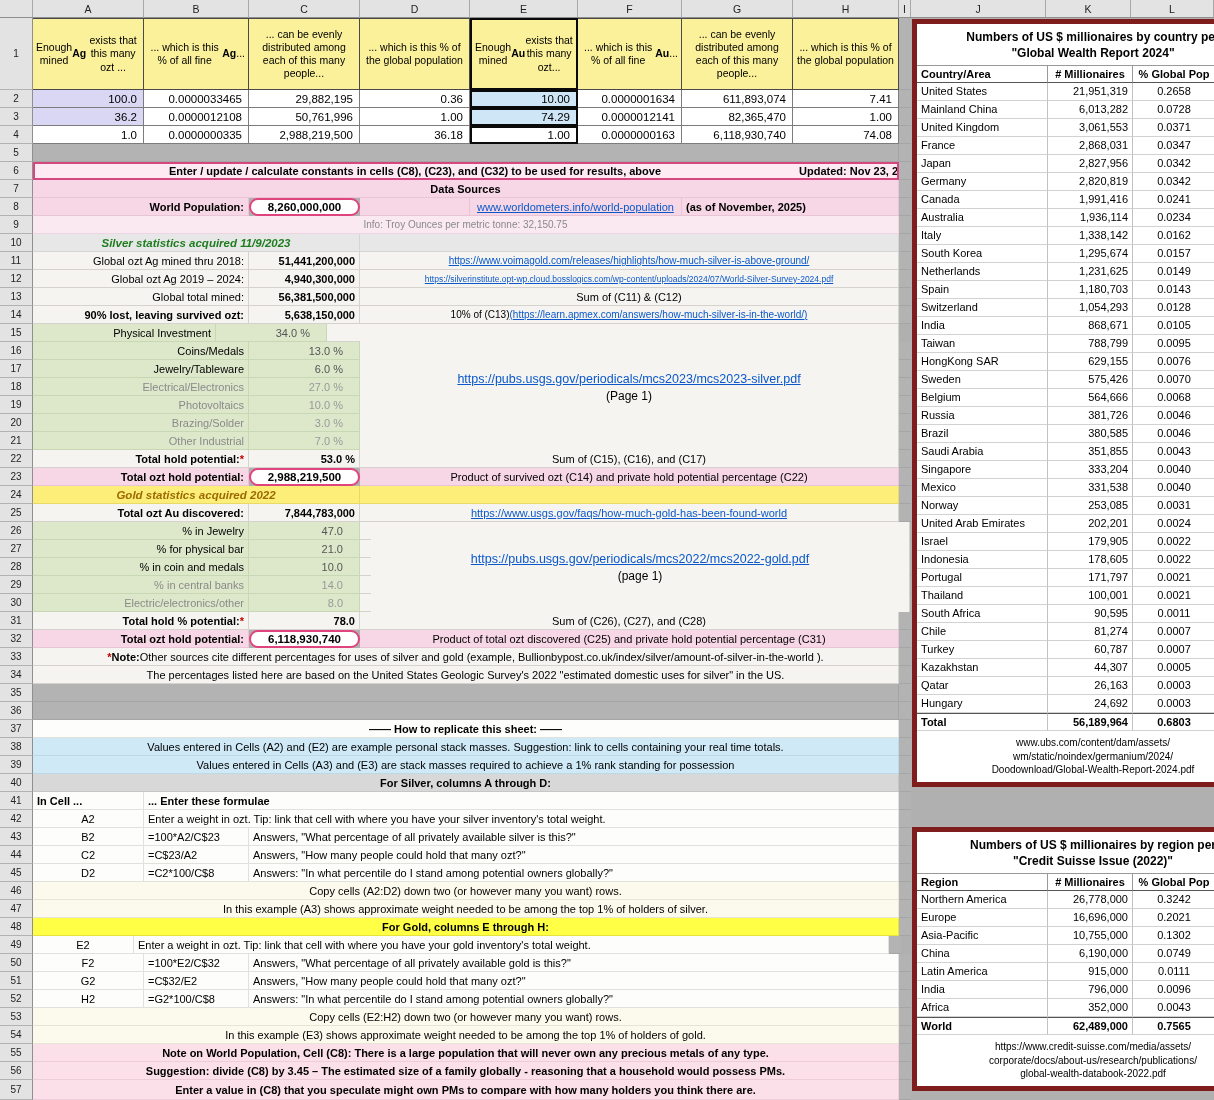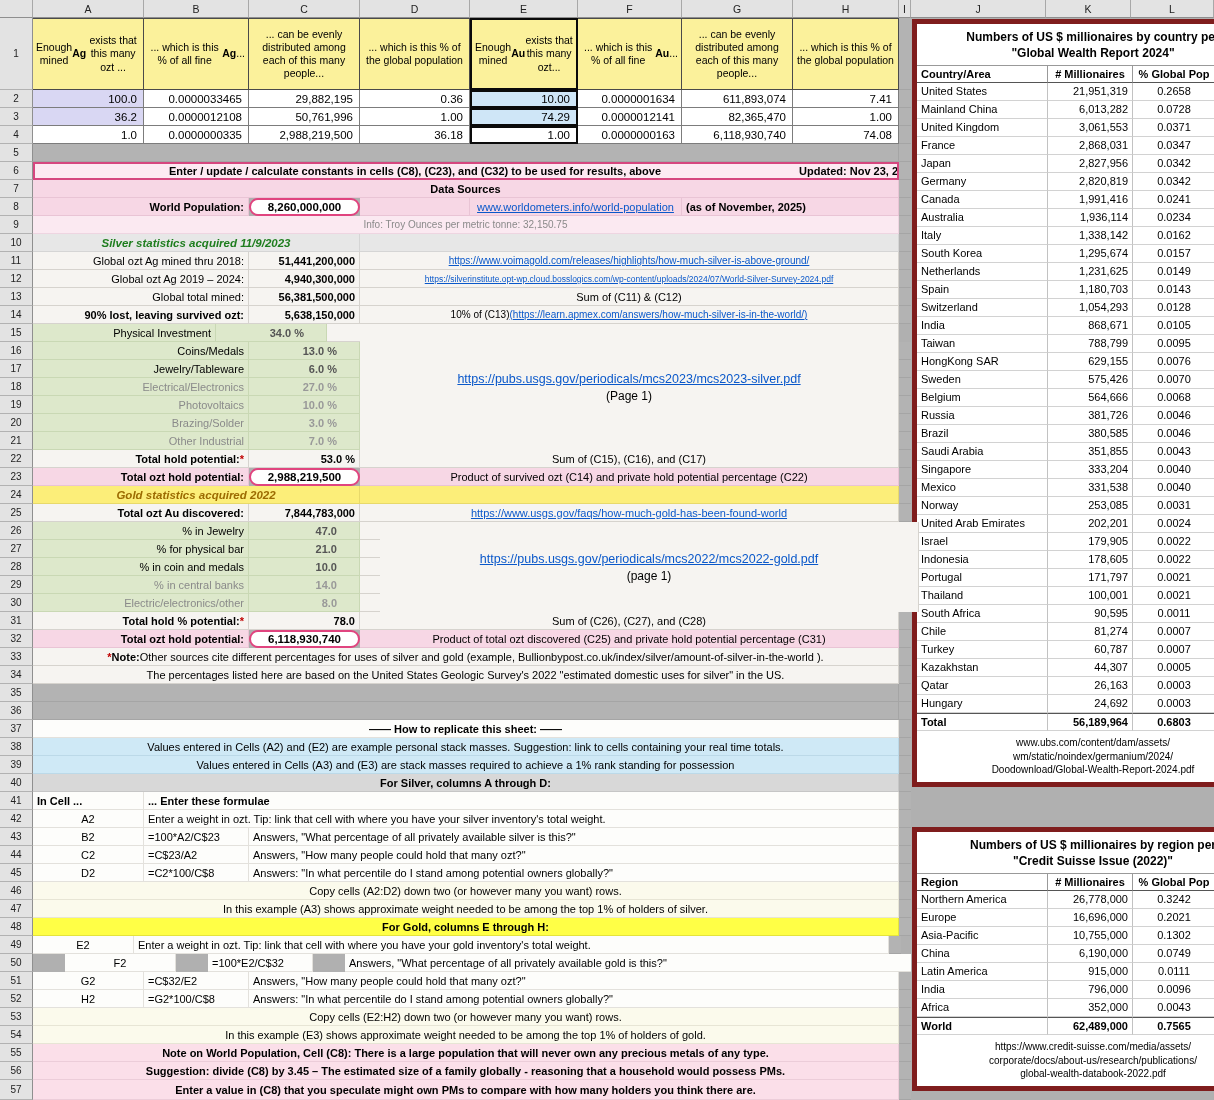--- a/index.html
+++ b/index.html
@@ -39,21 +39,21 @@
 .cell.c{justify-content:center;text-align:center}
 .cell.b,span.b{font-weight:bold}
 .cell.gray{color:#8a8a8a}
 .cell.red,span.red{color:#c00000}
 .green-t{color:#1e7d1e;font-weight:bold;font-style:italic;font-size:11.5px}
 .gold-t{color:#9c6a00;font-weight:bold;font-style:italic;font-size:11.5px}
 .cell.link,span.link{color:#0a58ca;text-decoration:underline}
 .cell.sm{font-size:10px}
 .cell.xs{font-size:8.5px}
 .cell.grn{background:#dde8cb !important;border-color:#c9d8b4 !important}
-.cell.pv{padding-right:22px;font-weight:bold;color:#555}
+.cell.pv{padding-right:16px;font-weight:normal;color:#555}
 .cell.gray.pv{color:#999}
 .cell.pinkbox{background:#fff !important;border:2px solid #e0447f !important;border-radius:9px;justify-content:center;font-weight:bold;font-size:11.5px}
 
 .overlay{position:absolute;background:#f6f4f1;display:flex;flex-direction:column;align-items:center;justify-content:center;gap:3px;z-index:3;border-right:1px solid #d6d3ce}
 .ov-link{color:#0a58ca;text-decoration:underline;font-size:12.5px}
 .ov-cap{font-size:12px;color:#000}
 
 #right-panel{position:absolute;left:911px;top:18px;width:303px;height:1082px;background:#b0b0b0}
 .wtbl{width:362px;margin:1px;background:#fff;border:5px solid #7f1d1d;overflow:hidden}
 #region-table{margin-top:40px}
@@ -443,21 +443,21 @@
         <div class="rownum">48</div>
         <div class="cell c b" style="width: 866px;">For Gold, columns E through H:</div>
         <div class="colI"></div>
       </div>
       <div class="row rw-white" style="height: 18px;">
         <div class="rownum">49</div>
         <div class="cell c lav" style="width: 101px;">E2</div>
         <div class="cell " style="width: 755px;">Enter a weight in ozt. Tip: link that cell with where you have your gold inventory's total weight.</div>
         <div class="colI"></div>
       </div>
-      <div class="row rw-white" style="height: 18px; gap: 32px;">
+      <div class="row rw-white" style="height: 18px;">
         <div class="rownum">50</div>
         <div class="cell c" style="width: 111px;">F2</div>
         <div class="cell " style="width: 105px;">=100*E2/C$32</div>
         <div class="cell " style="width: 650px;">Answers, "What percentage of all privately available gold is this?"</div>
         <div class="colI"></div>
       </div>
       <div class="row rw-white" style="height: 18px;">
         <div class="rownum">51</div>
         <div class="cell c" style="width: 111px;">G2</div>
         <div class="cell " style="width: 105px;">=C$32/E2</div>
@@ -493,21 +493,21 @@
       </div>
       <div class="row rw-pinknote" style="height: 20px;">
         <div class="rownum">57</div>
         <div class="cell c b" style="width: 866px;">Enter a value in (C8) that you speculate might own PMs to compare with how many holders you think there are.</div>
         <div class="colI"></div>
       </div>
       <div class="overlay" style="left: 360px; top: 306px; width: 539px; height: 126px;">
         <div class="ov-link">https://pubs.usgs.gov/periodicals/mcs2023/mcs2023-silver.pdf</div>
         <div class="ov-cap">(Page 1)</div>
       </div>
-      <div class="overlay" style="left: 380px; top: 504px; width: 539px; height: 90px;">
+      <div class="overlay" style="left: 371px; top: 504px; width: 539px; height: 90px;">
         <div class="ov-link">https://pubs.usgs.gov/periodicals/mcs2022/mcs2022-gold.pdf</div>
         <div class="ov-cap">(page 1)</div>
       </div>
     </div>
   <div id="right-panel">
     <div class="wtbl" id="country-table">
       <div class="wtitle">
         <div>Numbers of US $ millionaires by country per</div>
         <div>"Global Wealth Report 2024"</div>
       </div>

